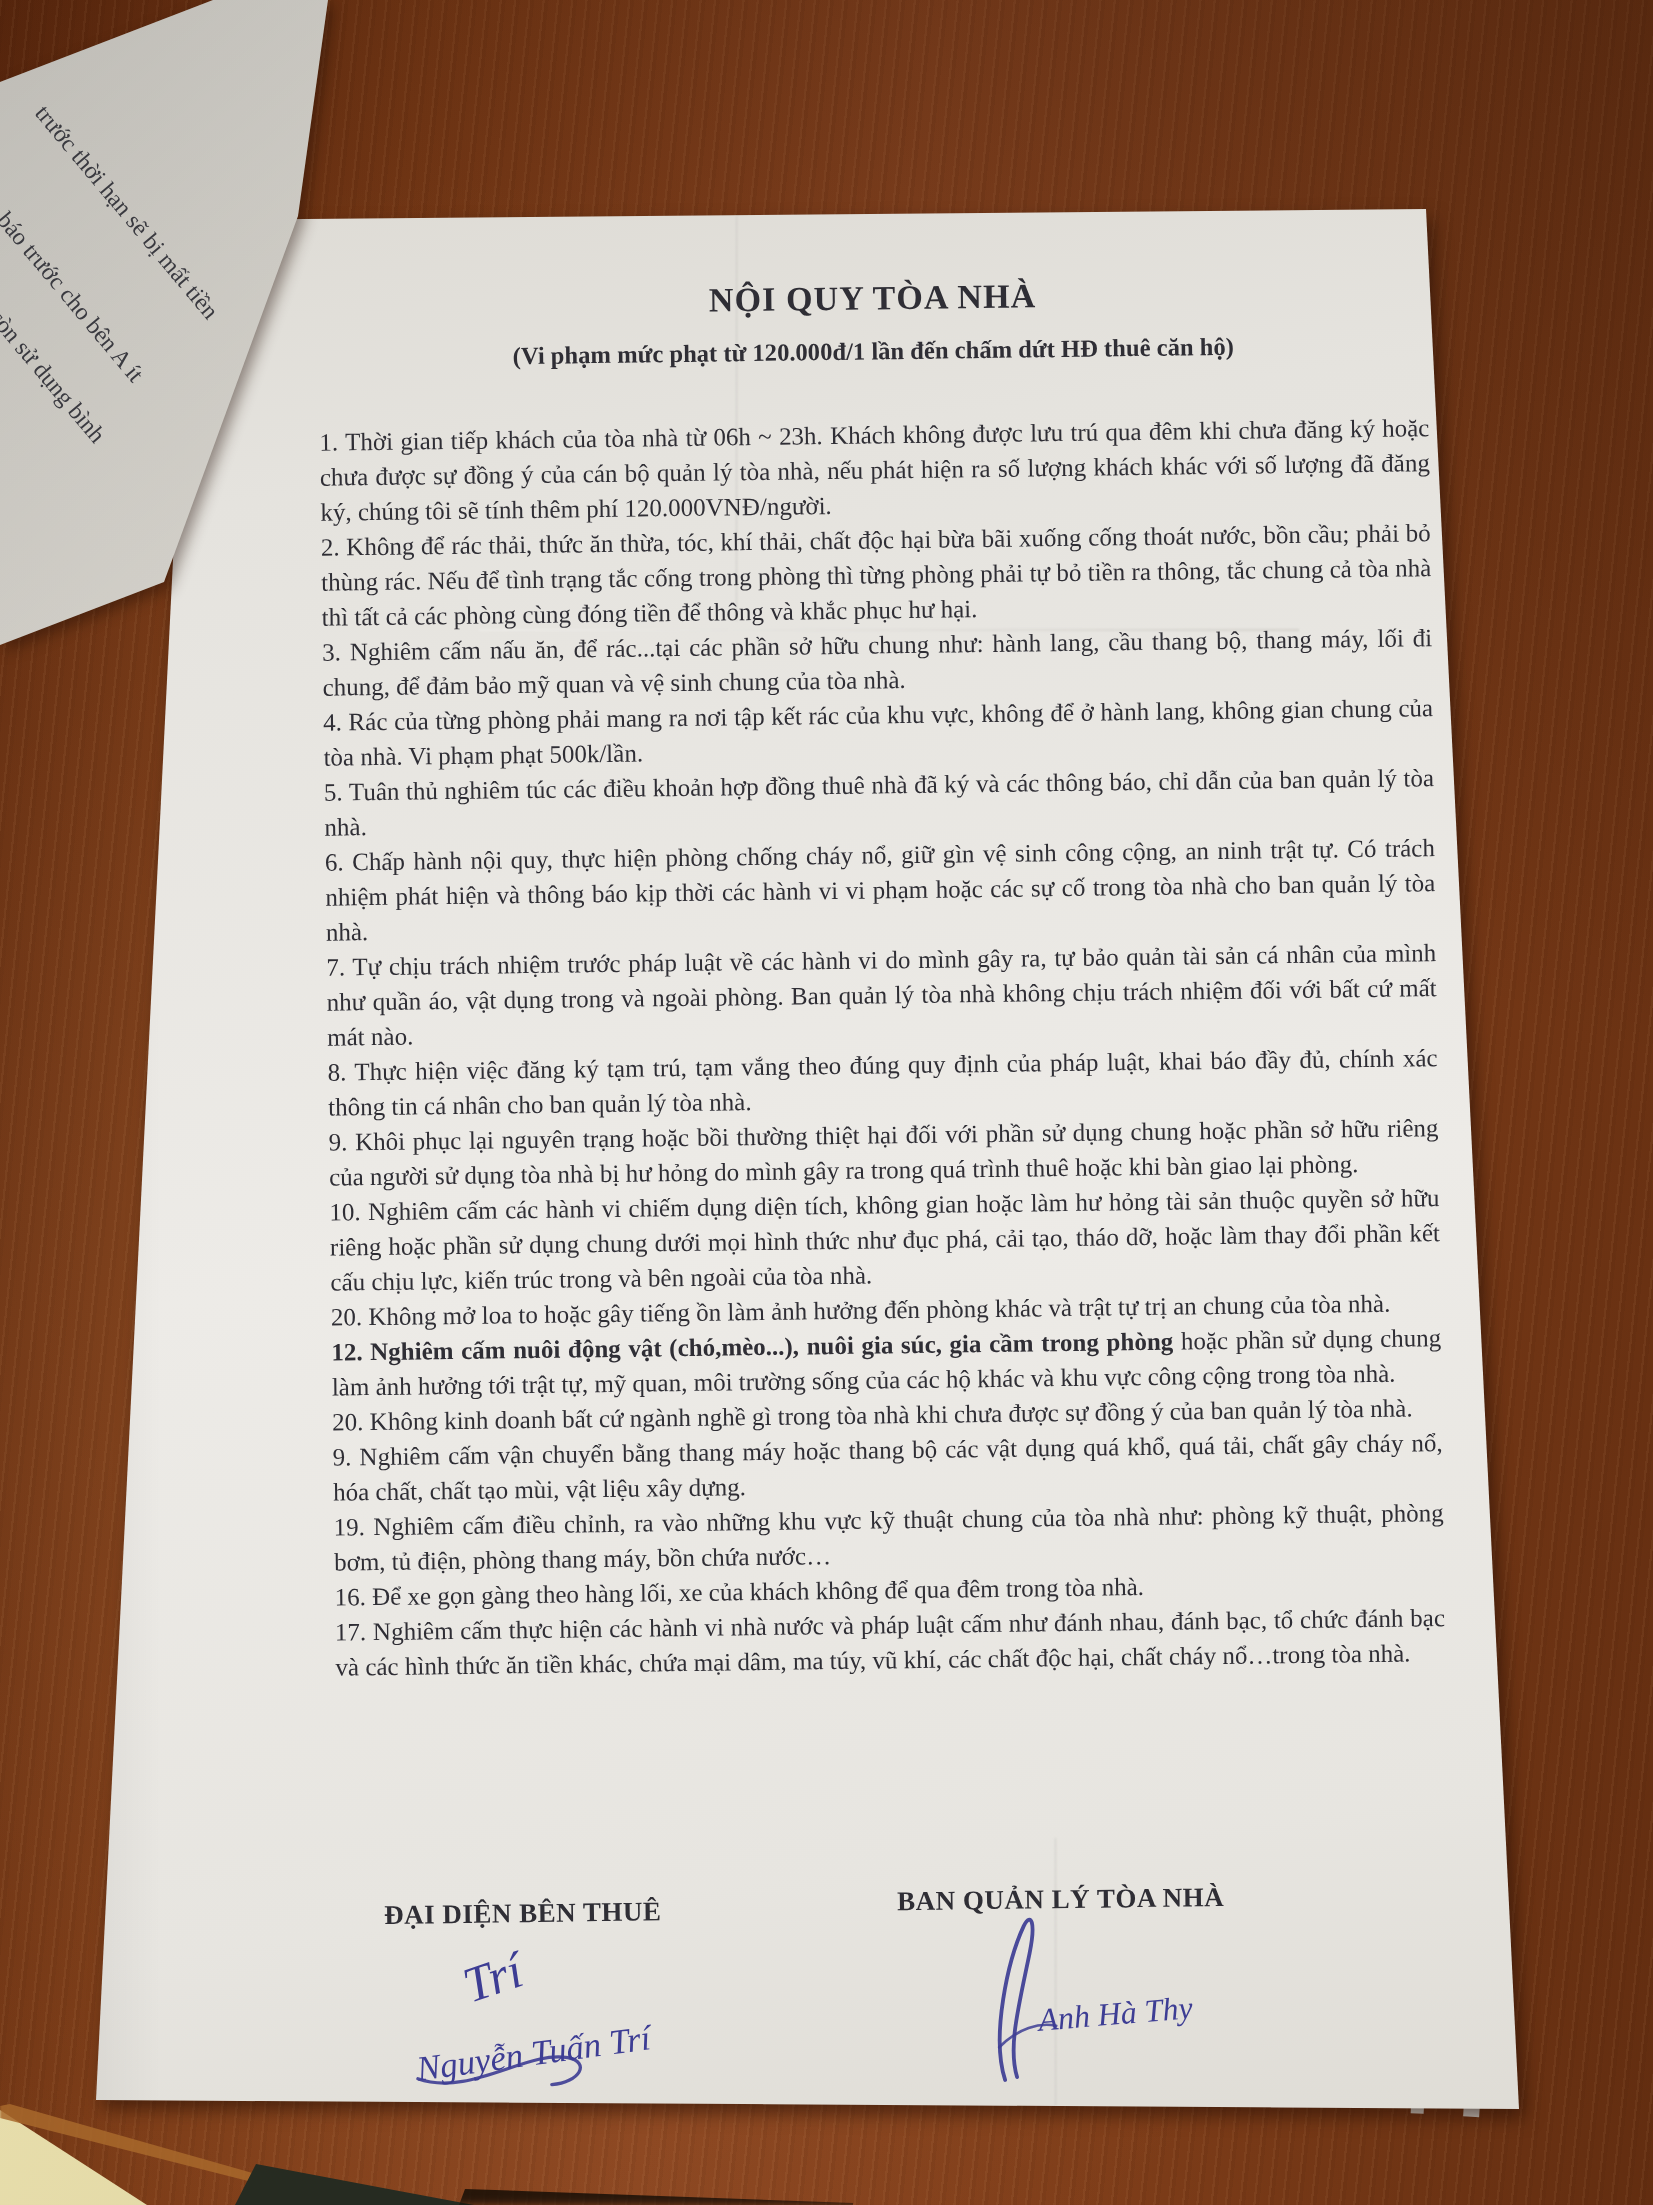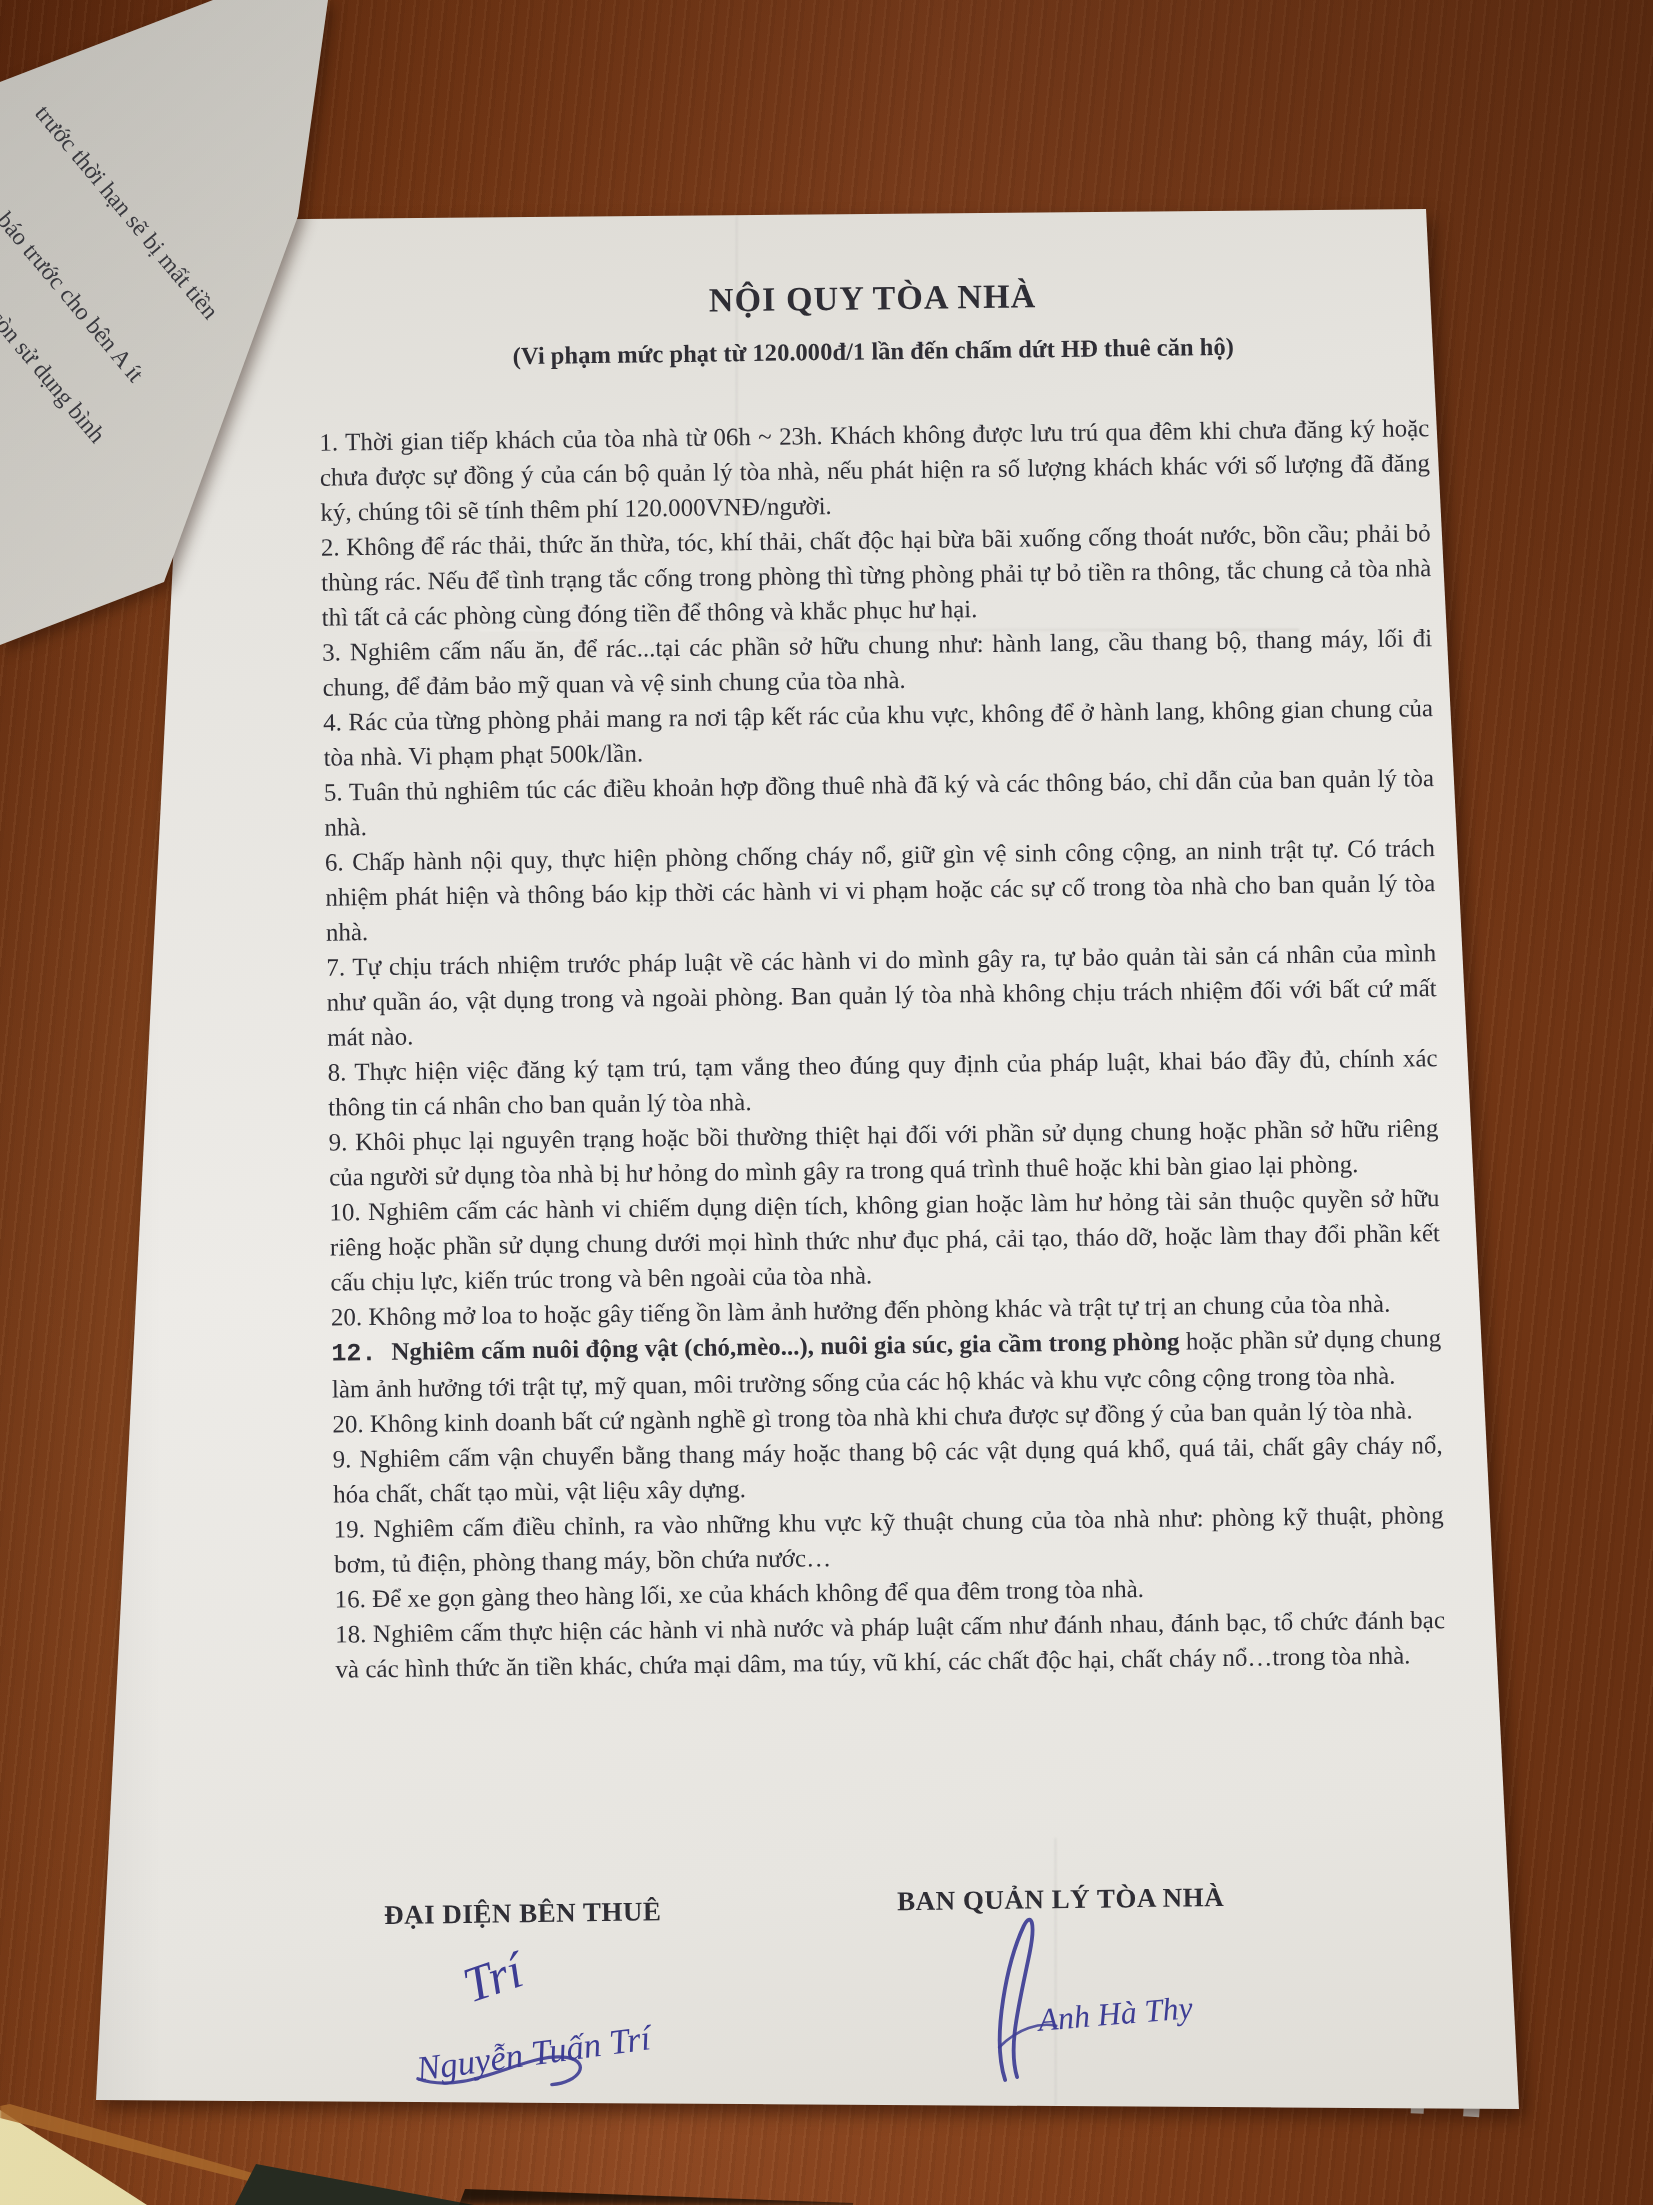--- a/index.html
+++ b/index.html
@@ -115,26 +115,26 @@
             <p><span>2. </span>Không để rác thải, thức ăn thừa, tóc, khí thải, chất độc hại bừa bãi xuống cống thoát nước, bồn cầu; phải bỏ thùng rác. Nếu để tình trạng tắc cống trong phòng thì từng phòng phải tự bỏ tiền ra thông, tắc chung cả tòa nhà thì tất cả các phòng cùng đóng tiền để thông và khắc phục hư hại.</p>
             <p><span>3. </span>Nghiêm cấm nấu ăn, để rác...tại các phần sở hữu chung như: hành lang, cầu thang bộ, thang máy, lối đi chung, để đảm bảo mỹ quan và vệ sinh chung của tòa nhà.</p>
             <p><span>4. </span>Rác của từng phòng phải mang ra nơi tập kết rác của khu vực, không để ở hành lang, không gian chung của tòa nhà. Vi phạm phạt 500k/lần.</p>
             <p><span>5. </span>Tuân thủ nghiêm túc các điều khoản hợp đồng thuê nhà đã ký và các thông báo, chỉ dẫn của ban quản lý tòa nhà.</p>
             <p><span>6. </span>Chấp hành nội quy, thực hiện phòng chống cháy nổ, giữ gìn vệ sinh công cộng, an ninh trật tự. Có trách nhiệm phát hiện và thông báo kịp thời các hành vi vi phạm hoặc các sự cố trong tòa nhà cho ban quản lý tòa nhà.</p>
             <p><span>7. </span>Tự chịu trách nhiệm trước pháp luật về các hành vi do mình gây ra, tự bảo quản tài sản cá nhân của mình như quần áo, vật dụng trong và ngoài phòng. Ban quản lý tòa nhà không chịu trách nhiệm đối với bất cứ mất mát nào.</p>
             <p><span>8. </span>Thực hiện việc đăng ký tạm trú, tạm vắng theo đúng quy định của pháp luật, khai báo đầy đủ, chính xác thông tin cá nhân cho ban quản lý tòa nhà.</p>
             <p><span>9. </span>Khôi phục lại nguyên trạng hoặc bồi thường thiệt hại đối với phần sử dụng chung hoặc phần sở hữu riêng của người sử dụng tòa nhà bị hư hỏng do mình gây ra trong quá trình thuê hoặc khi bàn giao lại phòng.</p>
             <p><span>10. </span>Nghiêm cấm các hành vi chiếm dụng diện tích, không gian hoặc làm hư hỏng tài sản thuộc quyền sở hữu riêng hoặc phần sử dụng chung dưới mọi hình thức như đục phá, cải tạo, tháo dỡ, hoặc làm thay đổi phần kết cấu chịu lực, kiến trúc trong và bên ngoài của tòa nhà.</p>
             <p><span>20. </span>Không mở loa to hoặc gây tiếng ồn làm ảnh hưởng đến phòng khác và trật tự trị an chung của tòa nhà.</p>
-            <p><span style="font-weight: bold; font-family: Liberation Mono, monospace;">12. </span><b>Nghiêm cấm nuôi động vật (chó,mèo...), nuôi gia súc, gia cầm trong phòng</b> hoặc phần sử dụng chung làm ảnh hưởng tới trật tự, mỹ quan, môi trường sống của các hộ khác và khu vực công cộng trong tòa nhà.</p>
+            <p><span style="font-weight: bold;">12. </span><b>Nghiêm cấm nuôi động vật (chó,mèo...), nuôi gia súc, gia cầm trong phòng</b> hoặc phần sử dụng chung làm ảnh hưởng tới trật tự, mỹ quan, môi trường sống của các hộ khác và khu vực công cộng trong tòa nhà.</p>
             <p><span>20. </span>Không kinh doanh bất cứ ngành nghề gì trong tòa nhà khi chưa được sự đồng ý của ban quản lý tòa nhà.</p>
             <p><span>9. </span>Nghiêm cấm vận chuyển bằng thang máy hoặc thang bộ các vật dụng quá khổ, quá tải, chất gây cháy nổ, hóa chất, chất tạo mùi, vật liệu xây dựng.</p>
             <p><span>19. </span>Nghiêm cấm điều chỉnh, ra vào những khu vực kỹ thuật chung của tòa nhà như: phòng kỹ thuật, phòng bơm, tủ điện, phòng thang máy, bồn chứa nước…</p>
             <p><span>16. </span>Để xe gọn gàng theo hàng lối, xe của khách không để qua đêm trong tòa nhà.</p>
-            <p><span>18. </span>Nghiêm cấm thực hiện các hành vi nhà nước và pháp luật cấm như đánh nhau, đánh bạc, tổ chức đánh bạc và các hình thức ăn tiền khác, chứa mại dâm, ma túy, vũ khí, các chất độc hại, chất cháy nổ…trong tòa nhà.</p>
+            <p><span>17. </span>Nghiêm cấm thực hiện các hành vi nhà nước và pháp luật cấm như đánh nhau, đánh bạc, tổ chức đánh bạc và các hình thức ăn tiền khác, chứa mại dâm, ma túy, vũ khí, các chất độc hại, chất cháy nổ…trong tòa nhà.</p>
           </div>
 
         <div>
           <p class="sig-heading left">ĐẠI DIỆN BÊN THUÊ</p>
           <p class="sig-heading right">BAN QUẢN LÝ TÒA NHÀ</p>
 
           <svg class="swash sl" width="284" height="142" viewBox="0 0 520 260">
             <path d="M55 200 C150 235 255 150 330 165 C372 174 352 210 300 214" fill="none" stroke="#3d3d94" stroke-width="6" stroke-linecap="round" opacity="0.9"></path>
           </svg>
           <span class="sig-initial ink">Trí</span>

